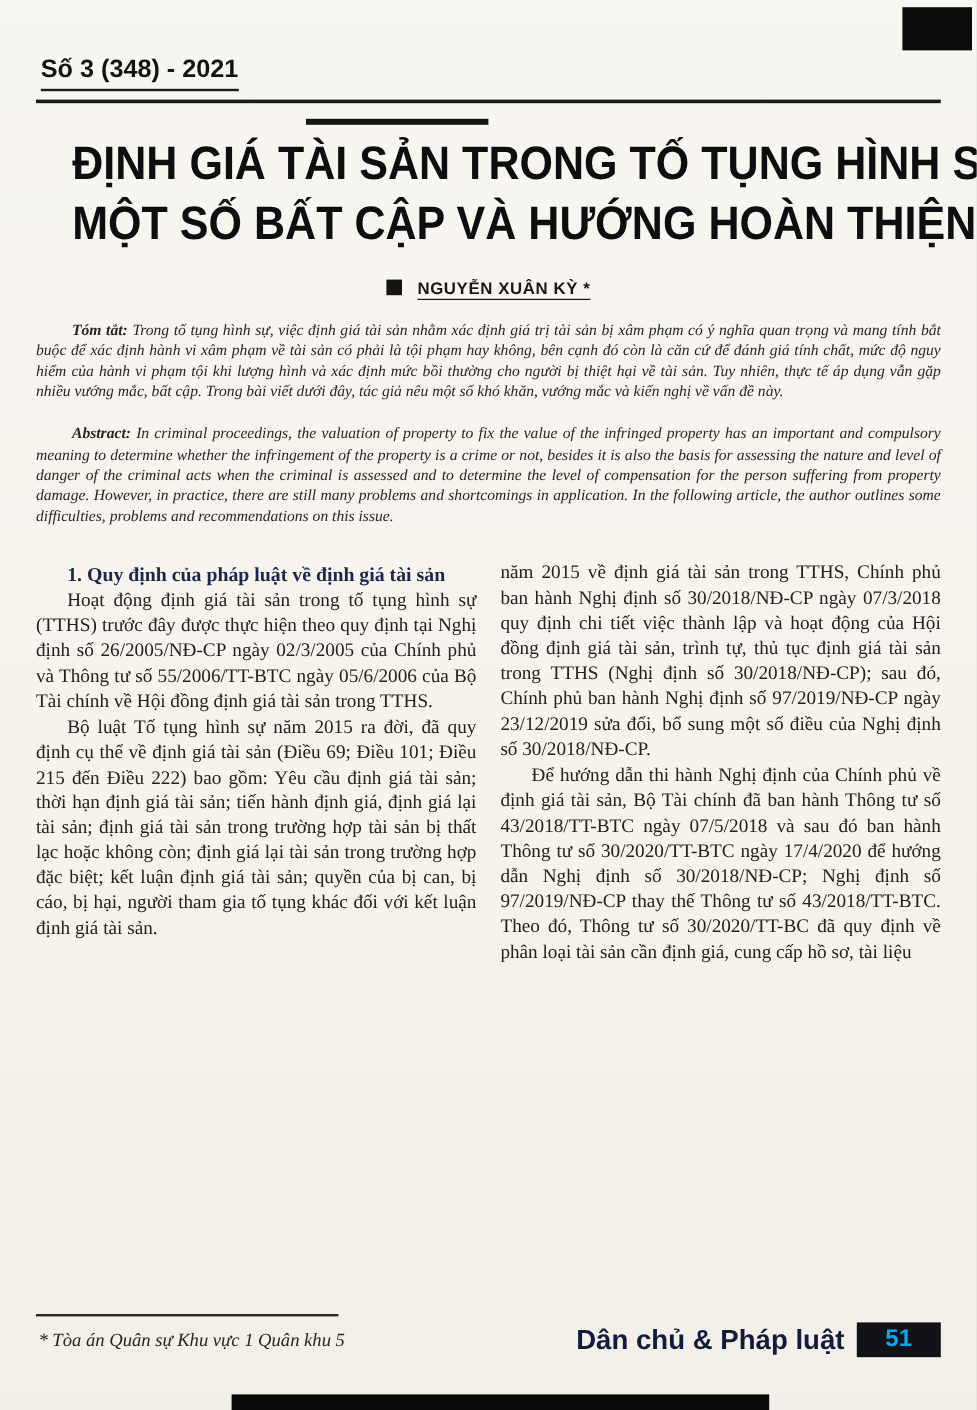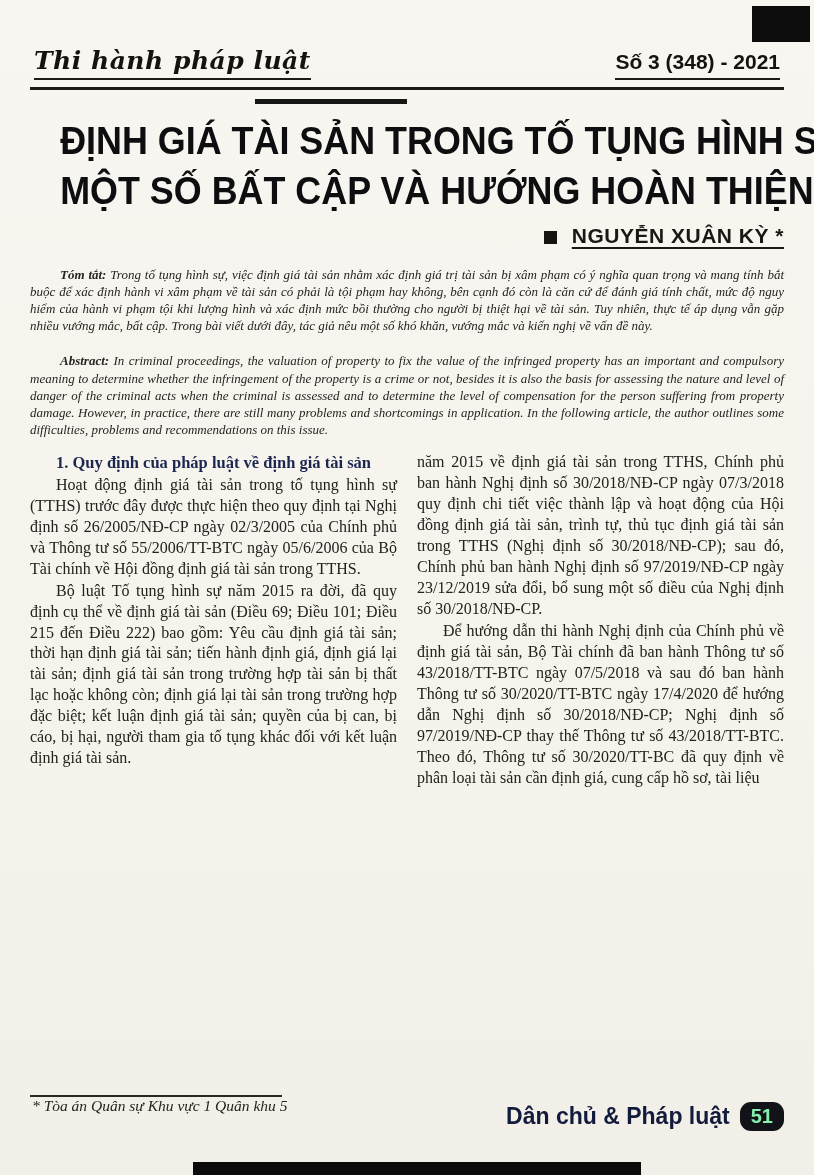--- a/index.html
+++ b/index.html
@@ -21,58 +21,57 @@
                   border-bottom:2px solid #1c1b19; padding-bottom:3px; }
   .issue { font-family:"Liberation Sans", sans-serif; font-weight:bold; font-size:21px; color:#14130f;
            border-bottom:2px solid #1c1b19; padding-bottom:4px; }
   .rule-accent { position:absolute; left:255px; top:99px; width:152px; height:5px; background:#161614; }
 
   
   .title-block { margin-top:26px; text-align:center; }
   .title-line { font-family:"Liberation Sans", sans-serif; font-weight:700; font-size:39px;
                 line-height:1.28; color:#0e0e10; transform:scaleX(.92); transform-origin:center;
                 white-space:nowrap; }
-  .author-row { margin-top:8px; text-align:right; font-family:"Liberation Sans", sans-serif;
-                font-weight:bold; font-size:21px; color:#191813; }
+  .author-row { margin-top:20px; text-align:center; font-family:"Liberation Sans", sans-serif;
+                font-weight:bold; font-size:14px; color:#191813; }
   .author-bullet { display:inline-block; width:13px; height:13px; background:#15140f; margin-right:9px;
                    vertical-align:-1px; }
   .author-name { text-decoration:underline; text-underline-offset:4px; letter-spacing:.5px; }
 
   
   .abstract { margin-top:18px; font-style:italic; font-size:13px; line-height:1.32;
               text-align:justify; text-indent:30px; color:#26241f; }
   .abstract + .abstract { }
   .lbl { font-weight:bold; }
 
   
-  .columns { margin-top:14px; display:flex; gap:20px; }
+  .columns { margin-top:30px; display:flex; gap:20px; }
   .col { flex:1; font-size:16px; line-height:1.31; text-align:justify; color:#23211c; }
   .col p { text-indent:26px; margin-bottom:1px; }
   .col p.noindent { text-indent:0; }
   .heading { font-weight:bold; color:#1c2750; text-indent:14px; font-size:16.5px; margin-bottom:3px; }
 
   
   .footnote-rule { position:absolute; left:30px; bottom:78px; width:252px; height:2px; background:#2a2823; }
-  .footnote { position:absolute; left:32px; bottom:60px; font-style:italic; font-size:15.5px; color:#26241f; }
+  .footnote { position:absolute; left:32px; bottom:48px; font-style:italic; font-size:15.5px; color:#26241f; }
   .footer-right { position:absolute; right:30px; bottom:44px; display:flex; align-items:center; gap:10px;margin-left:40px; }
   .footer-title { font-family:"Liberation Sans", sans-serif; font-weight:bold; font-size:23px; color:#121b3c; }
-  .page-box { background:#121219; color:#86efac; font-weight:bold; font-family:"Liberation Sans", sans-serif;
-              font-size:20px; padding:3px 11px;border-radius:11px; }
+  .page-box { background:#121219; color:#0ea5e9; font-weight:bold; font-family:"Liberation Sans", sans-serif;
+              font-size:20px; padding:3px 24px; }
 </style>
 </head>
 <body>
 
 <div class="page">
 
   <div class="corner-black"></div>
   <div class="rule-accent"></div>
 
   <div class="inner">
     <div class="header">
-      <span class="journal-name">Thi hành pháp luật</span>
       <span class="issue">Số 3 (348) - 2021</span>
     </div>
 
     <div class="title-block">
       <div class="title-line">ĐỊNH GIÁ TÀI SẢN TRONG TỐ TỤNG HÌNH SỰ</div>
       <div class="title-line">MỘT SỐ BẤT CẬP VÀ HƯỚNG HOÀN THIỆN</div>
     </div>
 
     <div class="author-row">
       <span class="author-bullet"></span>

